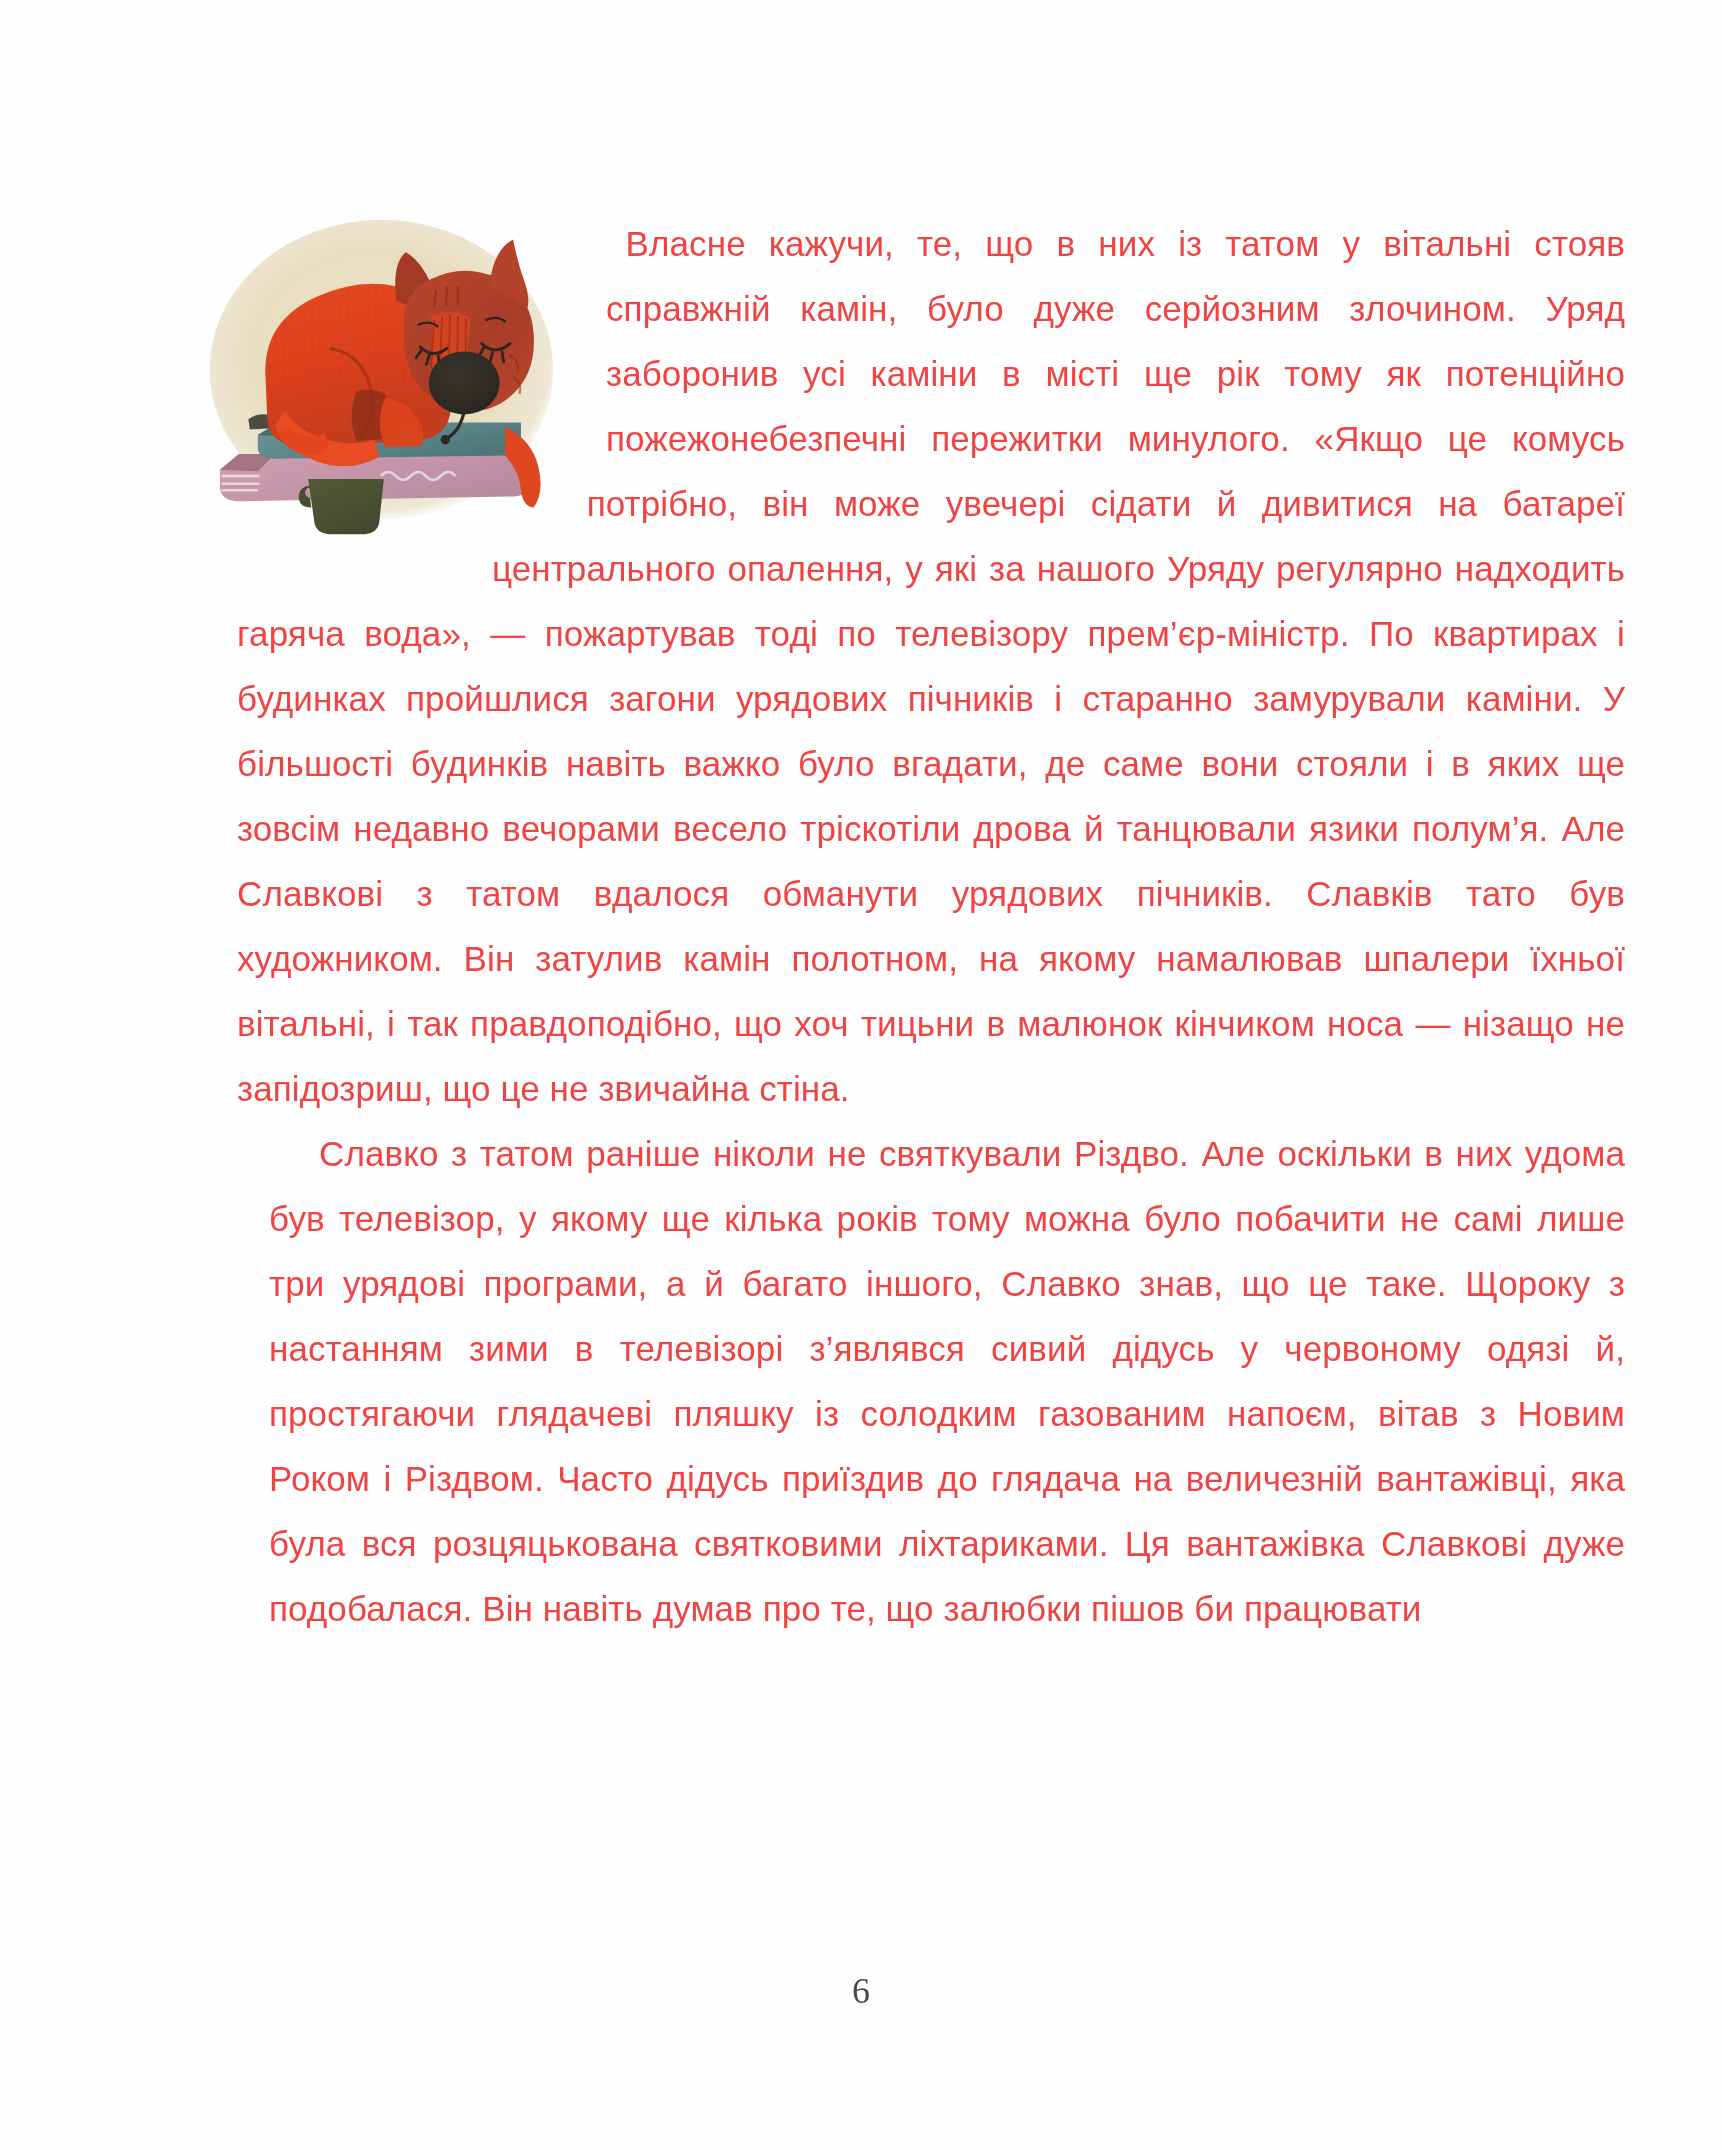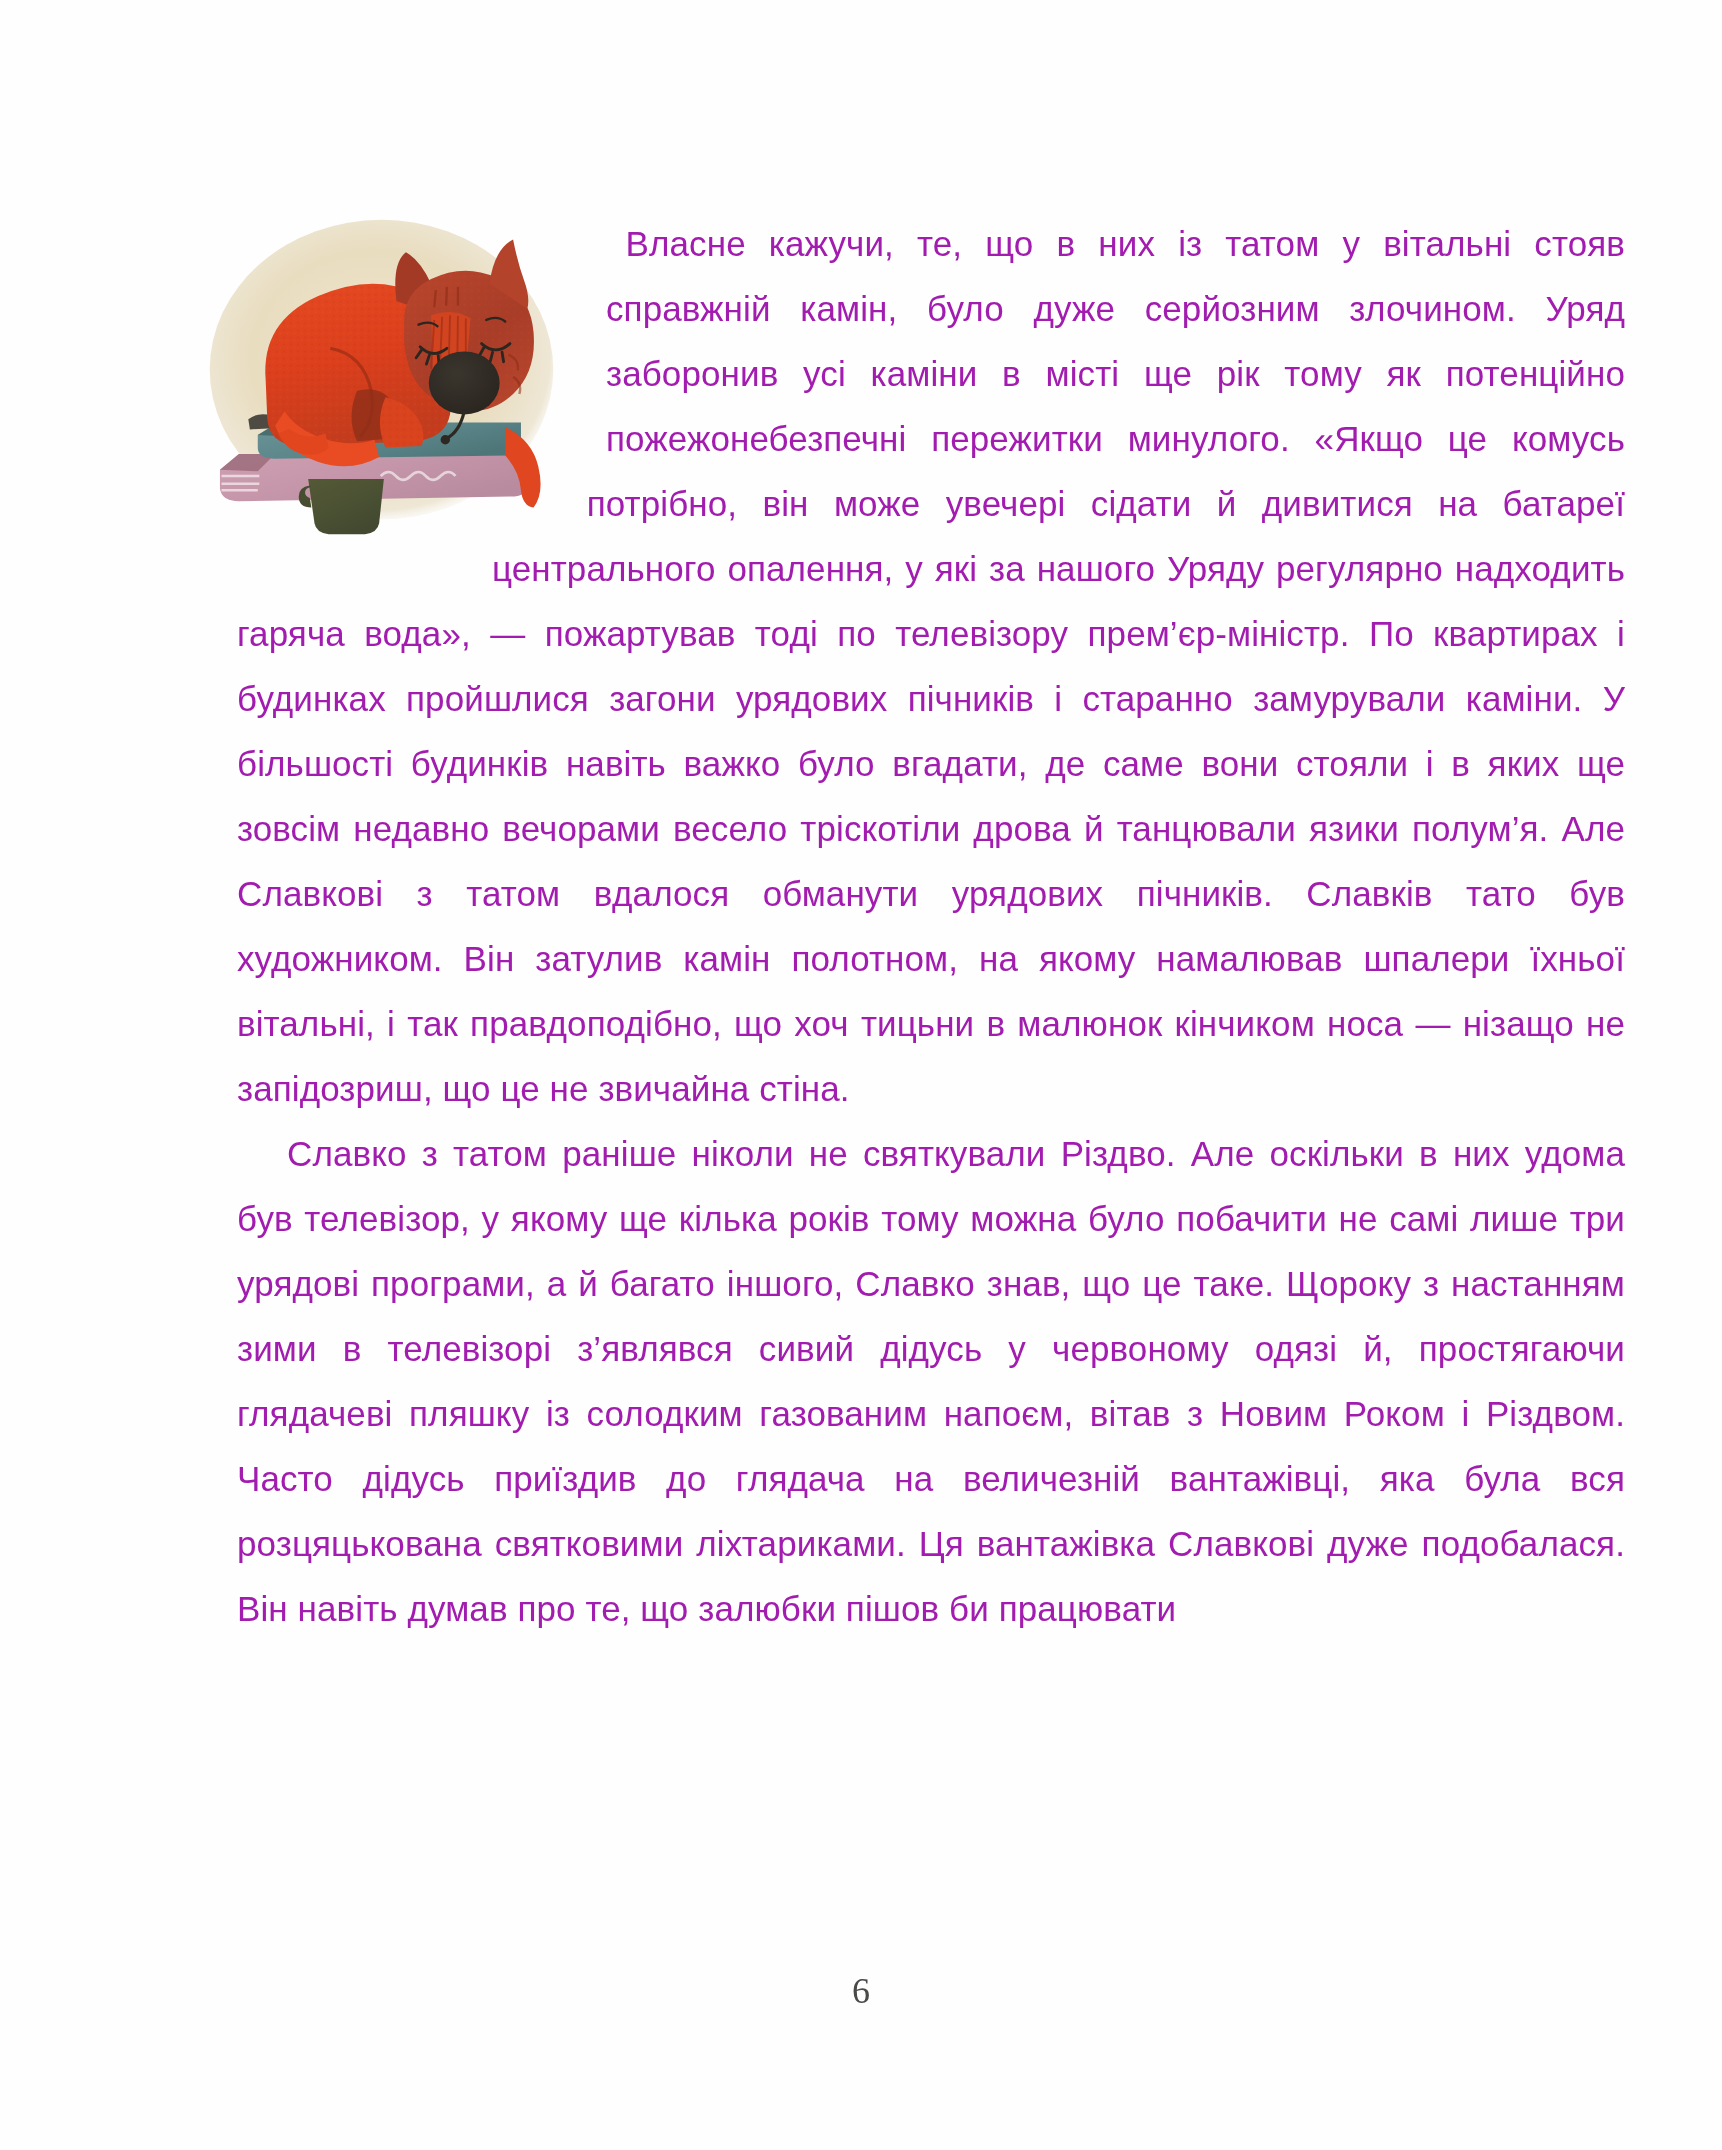--- a/index.html
+++ b/index.html
@@ -21,21 +21,21 @@
     inset: 0;
     background: #fefefe;
   }
 
   
   .text-column {
     position: absolute;
     left: 237px;
     top: 211px;
     width: 1388px;
-    color: #a21caf;
+    color: #ef4444;
     font-size: 35px;
     line-height: 65px;
     text-align: justify;
     text-justify: inter-word;
     letter-spacing: 0.1px;
   }
 
   
   .illo-float {
     float: left;
@@ -45,20 +45,21 @@
     margin: -3.2px 22px 6.3px -47px;
     position: relative;
   }
 
   .para {
     margin: 0;
     text-indent: 50px;
   }
   .para + .para {
     text-indent: 50px;
+    margin-left: 32px;
   }
 
   
   .illustration {
     position: absolute;
     left: 0;
     top: 0;
     width: 394px;
     height: 335px;
   }

